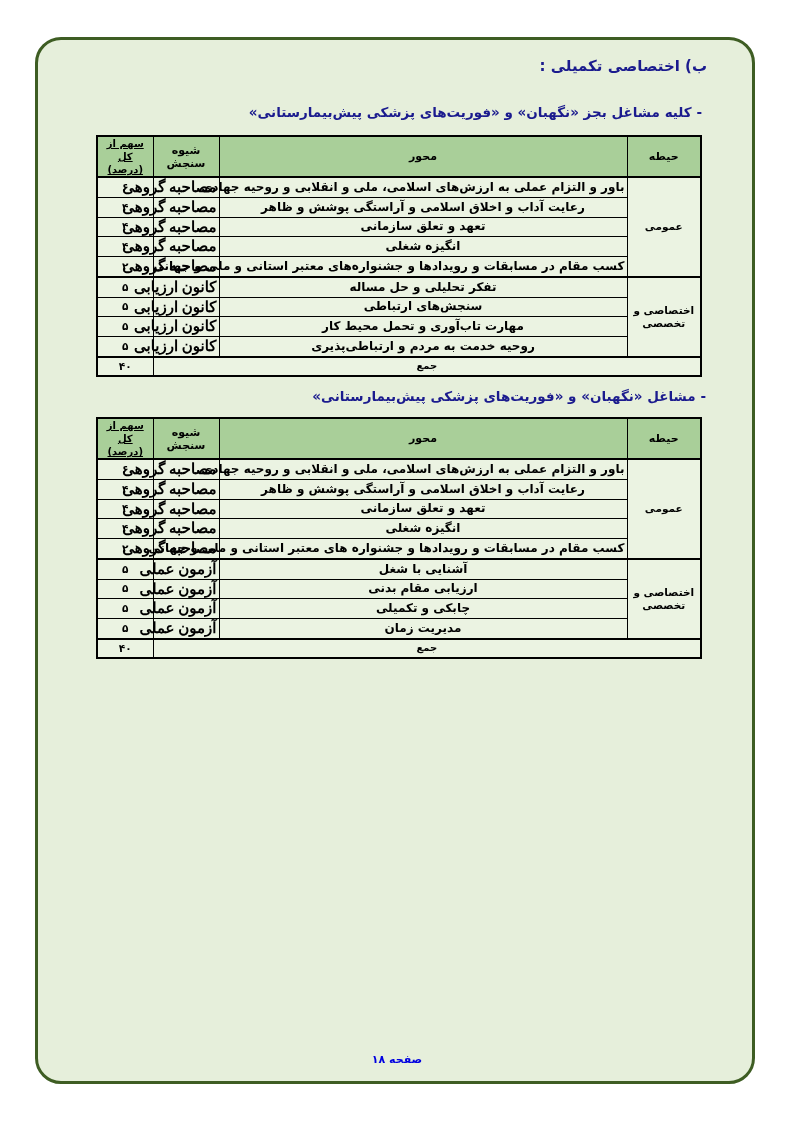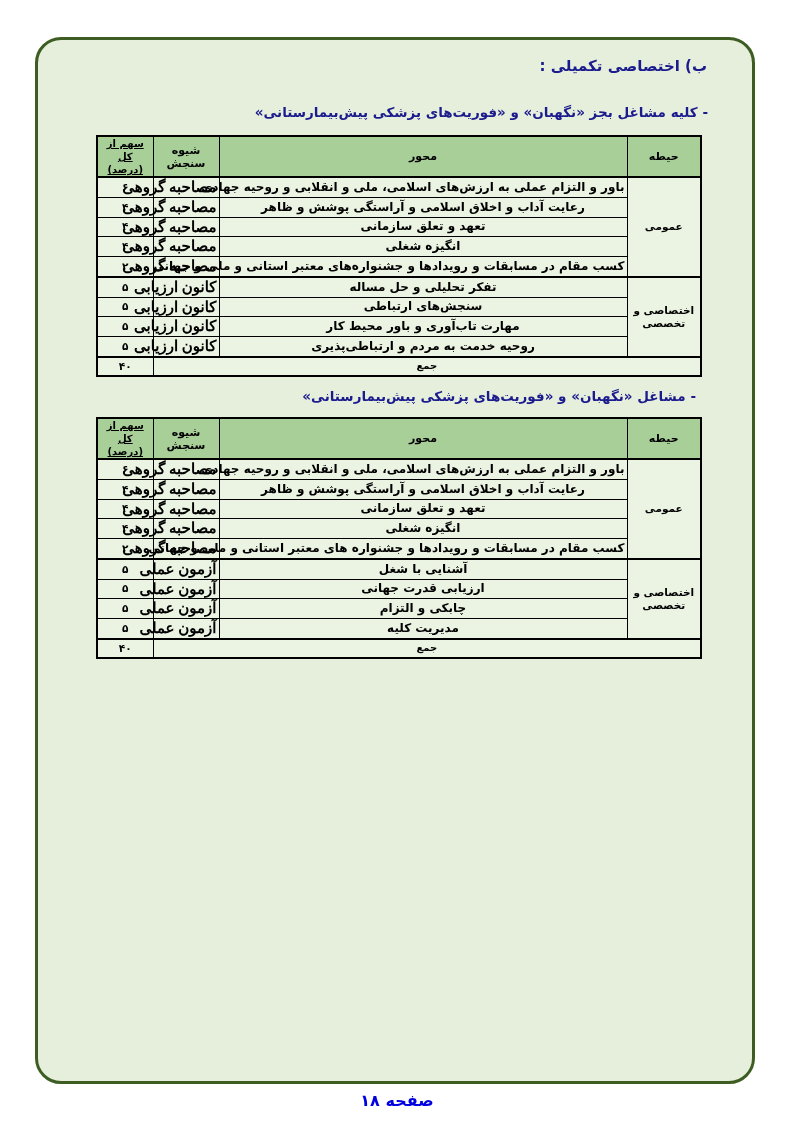--- a/index.html
+++ b/index.html
@@ -36,22 +36,22 @@
     color:var(--heading-color);
   }
   .section-heading{
     position:absolute;
     direction:rtl;
     font-weight:bold;
     font-size:13.5px;
     color:var(--heading-color);
     white-space:nowrap;
   }
-  .heading-0{top:104px;right:86px;}
-  .heading-1{top:388px;right:98px;}
+  .heading-0{top:104px;right:92px;}
+  .heading-1{top:388px;right:88px;}
   table.eval-table{
     position:absolute;
     left:96px;
     width:604px;
     border-collapse:collapse;
     table-layout:fixed;
     direction:rtl;
     background:var(--cell-bg);
   }
   .table-0{top:135px;}
@@ -79,26 +79,26 @@
   .eval-table tbody tr{height:19px;}
   .eval-table td{font-size:10px;line-height:1.25;}
   .eval-table td.cell-share{font-size:10.5px;}
   .eval-table td.cell-method{font-size:15px;white-space:nowrap;font-family:Liberation Serif, serif;}
   .eval-table td.cell-axis{font-size:12px;white-space:nowrap;}
   .eval-table td.cell-domain{font-size:10.5px;border-right-width:2px;}
   .eval-table tr.group-start td{border-top-width:2px;}
   .eval-table tr.total-row td{border-top-width:2px;}
   .footer{
     position:absolute;
-    top:1091px;left:0;
+    top:1053px;left:0;
     width:100%;
     text-align:center;
     direction:rtl;
     font-weight:bold;
-    font-size:16px;
+    font-size:11px;
     color:var(--footer-color);
   }
 </style>
 </head>
 <body>
 
 <div class="frame"></div>
 
 <div class="page-title">ب) اختصاصی تکمیلی :</div>
 
@@ -152,21 +152,21 @@
         <td class="cell-axis">تفکر تحلیلی و حل مساله</td>
         <td class="cell-method">کانون ارزیابی</td>
         <td class="cell-share">۵</td>
       </tr>
       <tr>
         <td class="cell-axis">سنجش‌های ارتباطی</td>
         <td class="cell-method">کانون ارزیابی</td>
         <td class="cell-share">۵</td>
       </tr>
       <tr>
-        <td class="cell-axis">مهارت تاب‌آوری و باور محیط کار</td>
+        <td class="cell-axis">مهارت تاب‌آوری و تحمل محیط کار</td>
         <td class="cell-method">کانون ارزیابی</td>
         <td class="cell-share">۵</td>
       </tr>
       <tr>
         <td class="cell-axis">روحیه خدمت به مردم و ارتباطی‌پذیری</td>
         <td class="cell-method">کانون ارزیابی</td>
         <td class="cell-share">۵</td>
       </tr>
       <tr class="total-row">
         <td colspan="3">جمع</td>
@@ -220,31 +220,31 @@
         <td class="cell-method">مصاحبه گروهی</td>
         <td class="cell-share">۲</td>
       </tr>
       <tr class="group-start">
         <td rowspan="4" class="cell-domain">اختصاصی و تخصصی</td>
         <td class="cell-axis">آشنایی با شغل</td>
         <td class="cell-method">آزمون عملی</td>
         <td class="cell-share">۵</td>
       </tr>
       <tr>
-        <td class="cell-axis">ارزیابی قدرت جهانی</td>
-        <td class="cell-method">آزمون عملی</td>
-        <td class="cell-share">۵</td>
-      </tr>
-      <tr>
-        <td class="cell-axis">چابکی و التزام</td>
-        <td class="cell-method">آزمون عملی</td>
-        <td class="cell-share">۵</td>
-      </tr>
-      <tr>
-        <td class="cell-axis">مدیریت کلیه</td>
+        <td class="cell-axis">ارزیابی مقام بدنی</td>
+        <td class="cell-method">آزمون عملی</td>
+        <td class="cell-share">۵</td>
+      </tr>
+      <tr>
+        <td class="cell-axis">چابکی و تکمیلی</td>
+        <td class="cell-method">آزمون عملی</td>
+        <td class="cell-share">۵</td>
+      </tr>
+      <tr>
+        <td class="cell-axis">مدیریت زمان</td>
         <td class="cell-method">آزمون عملی</td>
         <td class="cell-share">۵</td>
       </tr>
       <tr class="total-row">
         <td colspan="3">جمع</td>
         <td class="cell-share">۴۰</td>
       </tr>
     </tbody>
 </table>
 

